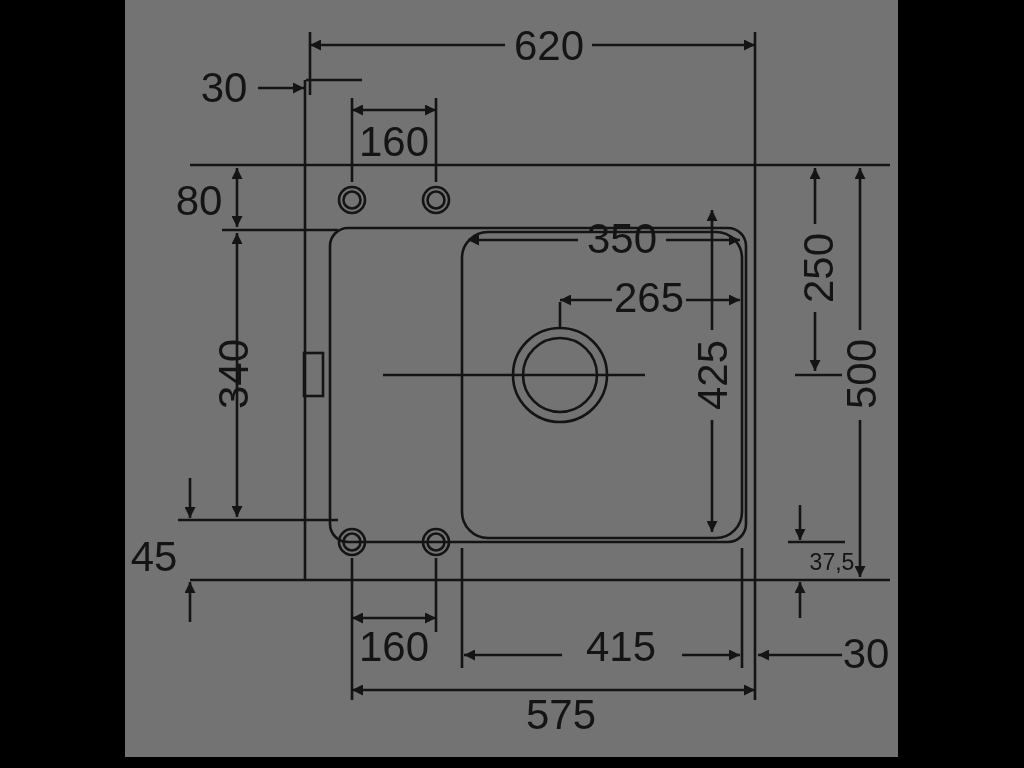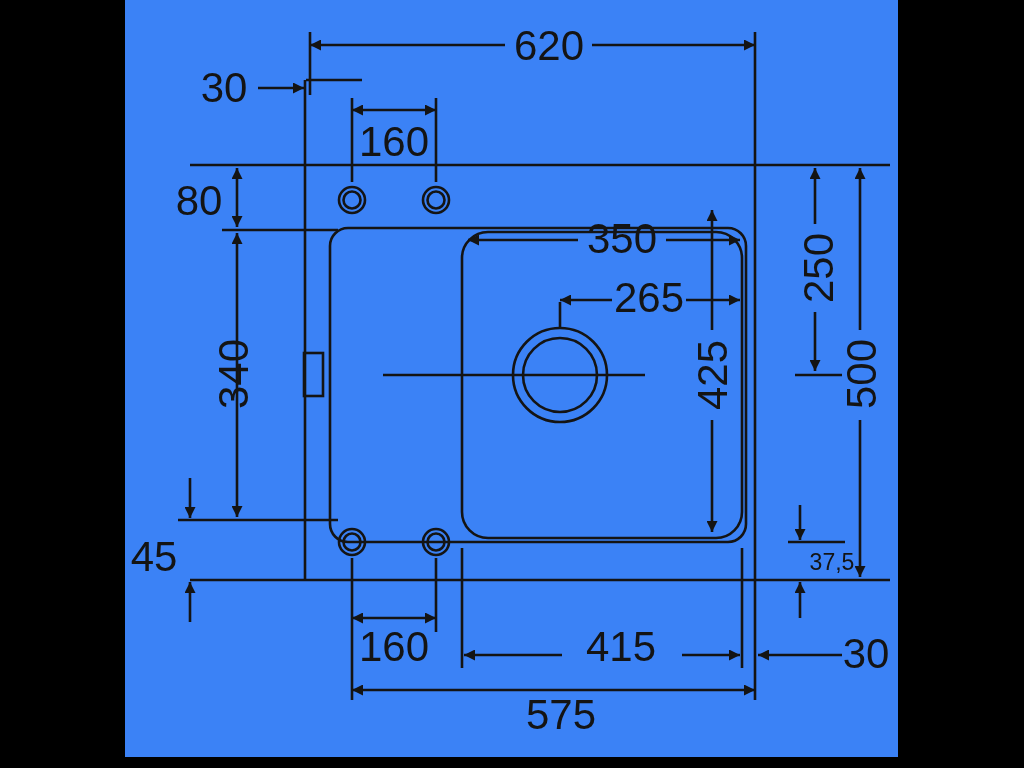--- a/index.html
+++ b/index.html
@@ -1,16 +1,16 @@
 <!DOCTYPE html>
 <html><head>
 <meta charset="utf-8">
 <style>
   html,body{margin:0;padding:0;background:#fff;}
-  .stage{position:relative;width:1024px;height:768px;background:#3b82f6;overflow:hidden;text-decoration:underline;}
+  .stage{position:relative;width:1024px;height:768px;background:#737373;overflow:hidden;text-decoration:underline;}
   svg{position:absolute;left:0;top:0;}
   .ln line,.ln rect,.ln circle{stroke:#141414;stroke-width:2.6;fill:none;}
   .lbl{font-family:"Liberation Sans",sans-serif;font-size:42px;fill:#141414;text-anchor:middle;dominant-baseline:central;}
   .lbl-sm{font-size:23px;}
 </style>
 </head>
 <body>
 
 <div class="stage">
 <svg viewBox="0 0 1024 768" width="1024" height="768">

